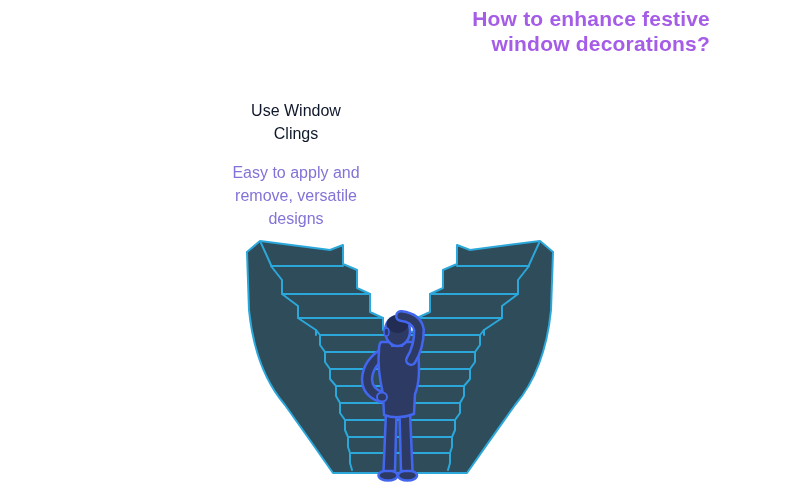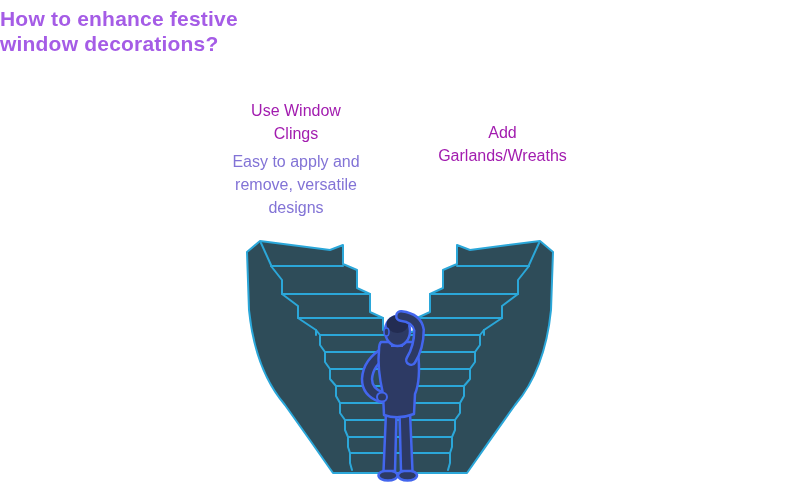--- a/index.html
+++ b/index.html
@@ -3,42 +3,41 @@
 <meta charset="utf-8">
 <style>
   html,body{margin:0;padding:0}
   body{
     width:800px;height:500px;position:relative;overflow:hidden;
     background:#ffffff;
     font-family:"Liberation Sans", sans-serif;
   }
   .title{
     position:absolute;top:6px;left:0;width:710px;
-    text-align:left;font-size:21px;font-weight:bold;line-height:25px;
+    text-align:right;font-size:21px;font-weight:bold;line-height:25px;
     color:#a55ce6;letter-spacing:.2px;
   }
   .option{position:absolute;text-align:center;font-size:16px;line-height:23px;font-weight:500}
-  .option .heading{color:#a21caf}
-  .option .desc{color:#8273d6;margin-top:5px}
+  .option .heading{color:#0f172a}
+  .option .desc{color:#8273d6;margin-top:16px}
   #option-left{left:201px;top:99px;width:190px}
   #option-right{left:405px;top:121px;width:195px}
   #stairs-art{position:absolute;left:235px;top:232px}
 </style>
 </head>
 <body>
 
 <div class="title">How to enhance festive<br>window decorations?</div>
 
 <div class="option" id="option-left">
   <div class="heading">Use Window<br>Clings</div>
   <div class="desc">Easy to apply and<br>remove, versatile<br>designs</div>
 </div>
 
 <div class="option" id="option-right">
-  <div class="heading">Add<br>Garlands/Wreaths</div>
 </div>
 
 <svg id="stairs-art" width="330" height="256" viewBox="235 232 330 256" xmlns="http://www.w3.org/2000/svg">
 
   <path fill="#2e4c59" stroke="#2ba7d9" stroke-width="2" stroke-linejoin="round" d="M 247,252 L 260,241 L 330,250 L 343,245
            L 343,264 L 357,270 L 357,288 L 370,294 L 370,312 L 383,318 L 383,330 L 397,335
            L 403,335 L 417,330 L 417,318 L 430,312 L 430,294 L 443,288 L 443,270 L 457,264 L 457,245
            L 470,250 L 540,241 L 553,252
            L 551,310 Q 545,370 515,405 Q 490,440 467,473
            L 333,473

